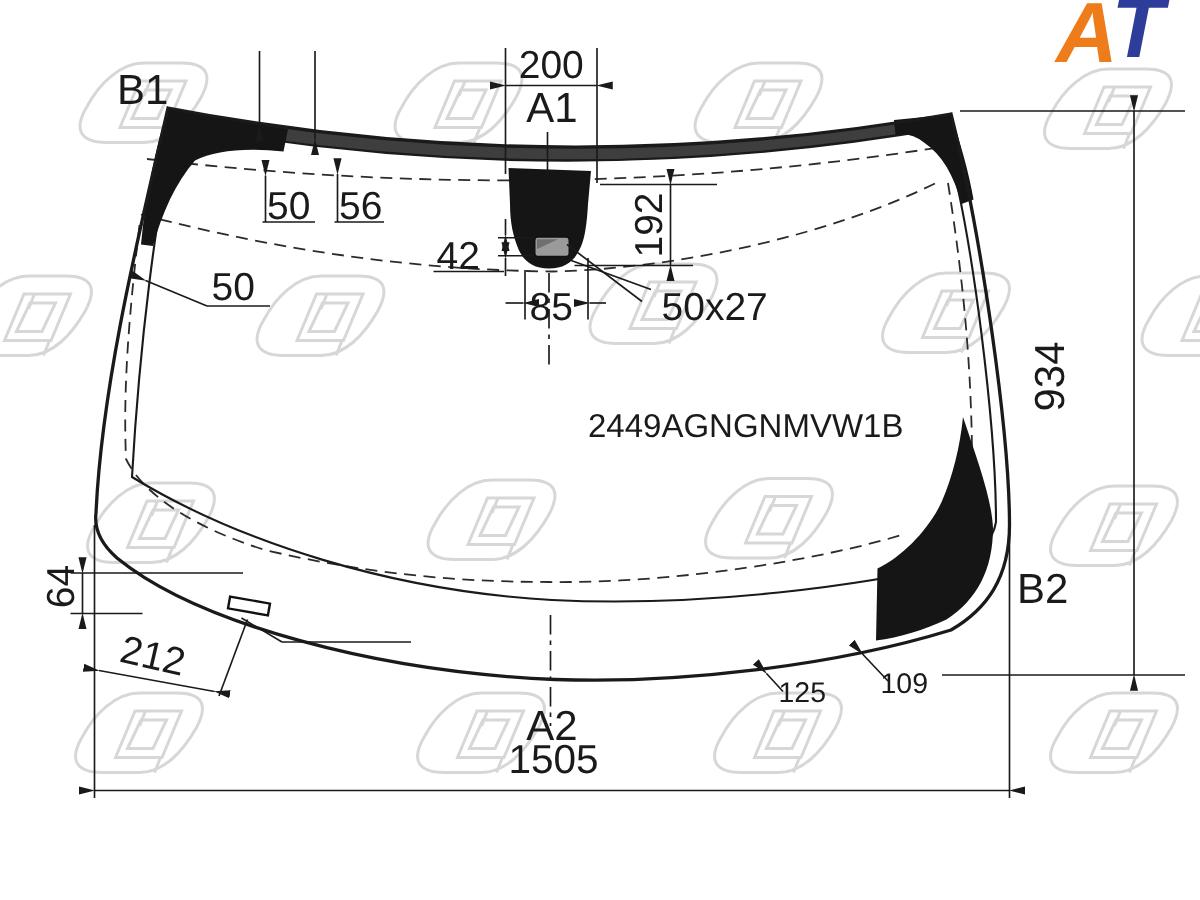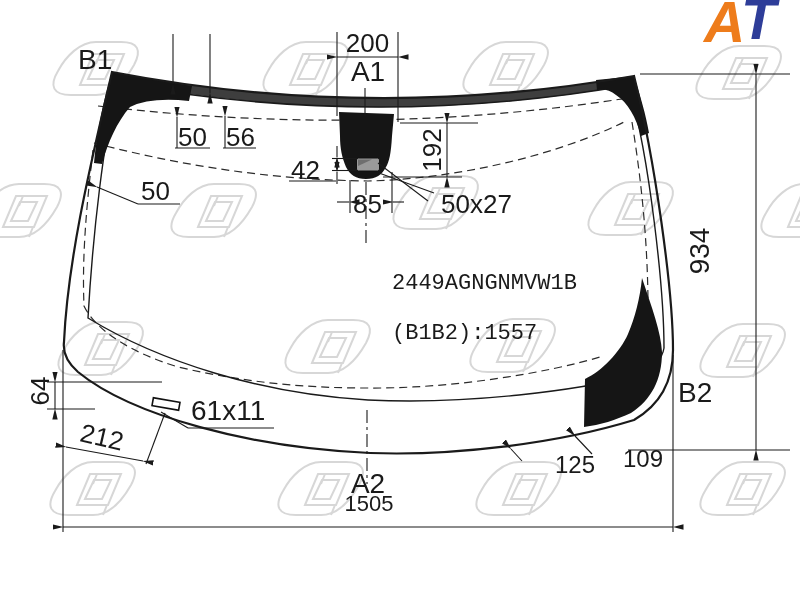--- a/index.html
+++ b/index.html
@@ -1,20 +1,20 @@
 <!DOCTYPE html>
 <html><head>
 <meta charset="utf-8">
 <style>
   html,body{margin:0;padding:0;background:#ffffff;}
   #stage{position:relative;width:800px;height:532px;overflow:hidden;background:#fff;
          font-family:"Liberation Sans", sans-serif;color:#1a1a1a;}
   #draw{position:absolute;left:0;top:0;}
   .lbl{position:absolute;white-space:nowrap;line-height:1;color:#1a1a1a;}
-  .f21{font-size:24px;margin-left:36px;} .f22{font-size:22px;font-family:Liberation Mono, monospace;} .f26{font-size:26px;} .f27{font-size:22px;} .f28{font-size:28px;}
+  .f21{font-size:19px;} .f22{font-size:22px;} .f26{font-size:26px;} .f27{font-size:27px;} .f28{font-size:28px;}
   .ctr{text-align:center;}
   .rotl{transform:rotate(-90deg);}
   .rot212{transform:rotate(13deg);}
   .logo-letter{position:absolute;font-weight:bold;font-style:italic;line-height:1;}
   .logo-a{left:704px;top:-6px;font-size:57px;color:#ee7c1b;z-index:5;}
   .logo-t{left:741px;top:-9px;font-size:57px;color:#2e3d99;z-index:6;}
 </style>
 </head>
 <body>
 
@@ -148,25 +148,23 @@
   <div class="lbl f28 ctr" style="left:350px;top:58px;width:36px">A1</div>
   <div class="lbl f26" style="left:178px;top:124px">50</div>
   <div class="lbl f26" style="left:226px;top:124px">56</div>
   <div class="lbl f26" style="left:141px;top:178px">50</div>
   <div class="lbl f26" style="left:291px;top:157px">42</div>
   <div class="lbl f26" style="left:353px;top:191px">85</div>
   <div class="lbl f26" style="left:441px;top:191px">50x27</div>
   <div class="lbl f26 ctr rotl" style="left:397px;top:137px;width:70px">192</div>
   <div class="lbl f28 ctr rotl" style="left:660px;top:237px;width:80px">934</div>
   <div class="lbl f22" style="left:392px;top:273px">2449AGNGNMVW1B</div>
-  <div class="lbl f22" style="left:392px;top:323px">(B1B2):1557</div>
   <div class="lbl f28" style="left:678px;top:379px">B2</div>
   <div class="lbl f26 ctr rotl" style="left:10px;top:378px;width:60px">64</div>
   <div class="lbl f26 ctr rot212" style="left:72px;top:424px;width:60px">212</div>
-  <div class="lbl f28" style="left:191px;top:397px">61x11</div>
   <div class="lbl f28 ctr" style="left:350px;top:470px;width:36px">A2</div>
   <div class="lbl f27 ctr" style="left:337px;top:493px;width:64px">1505</div>
   <div class="lbl f21" style="left:519px;top:453px">125</div>
   <div class="lbl f21" style="left:587px;top:447px">109</div>
 
   <div>
     <span class="logo-letter logo-a">A</span>
     <span class="logo-letter logo-t">T</span>
   </div>
 

